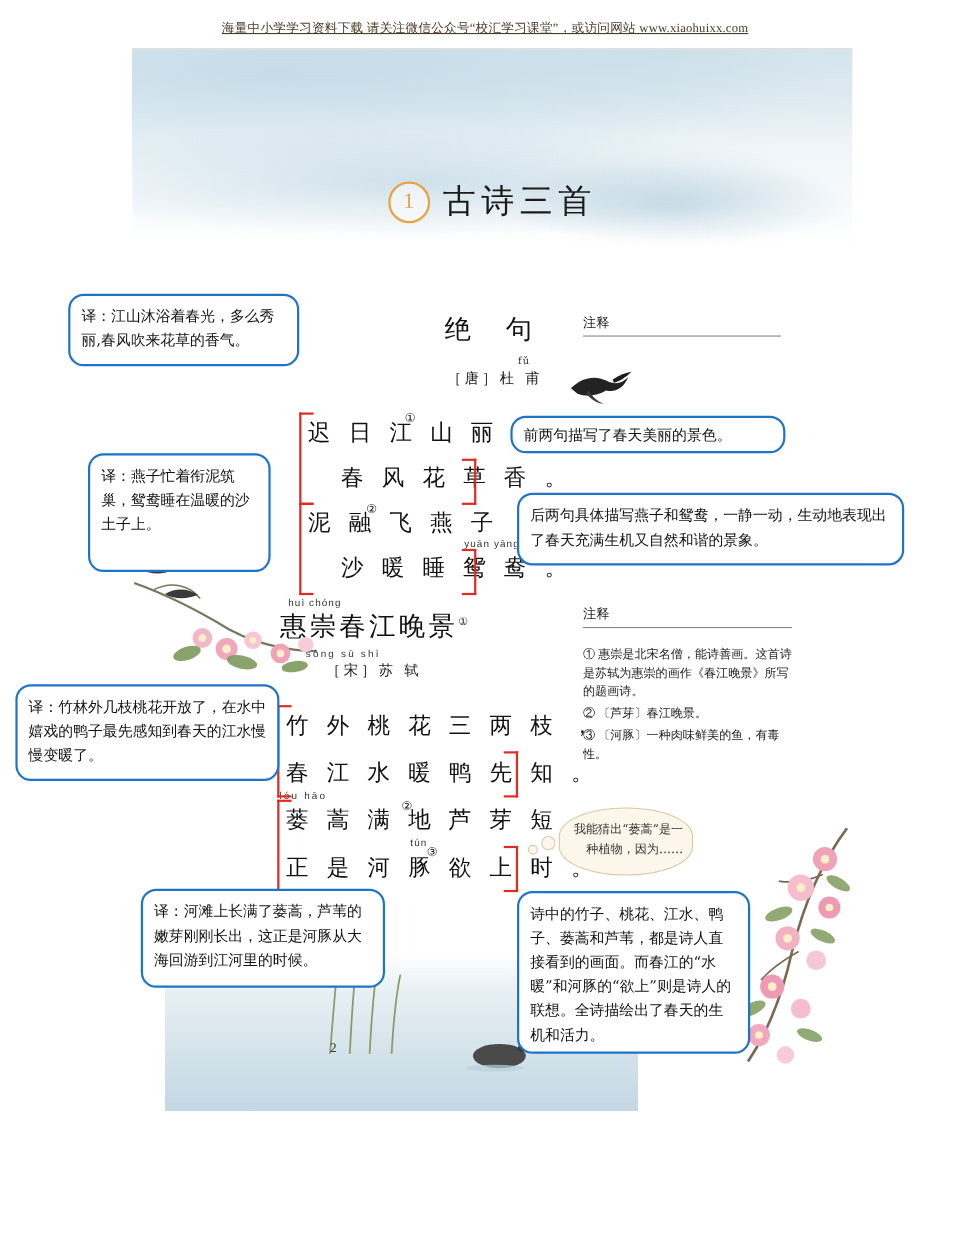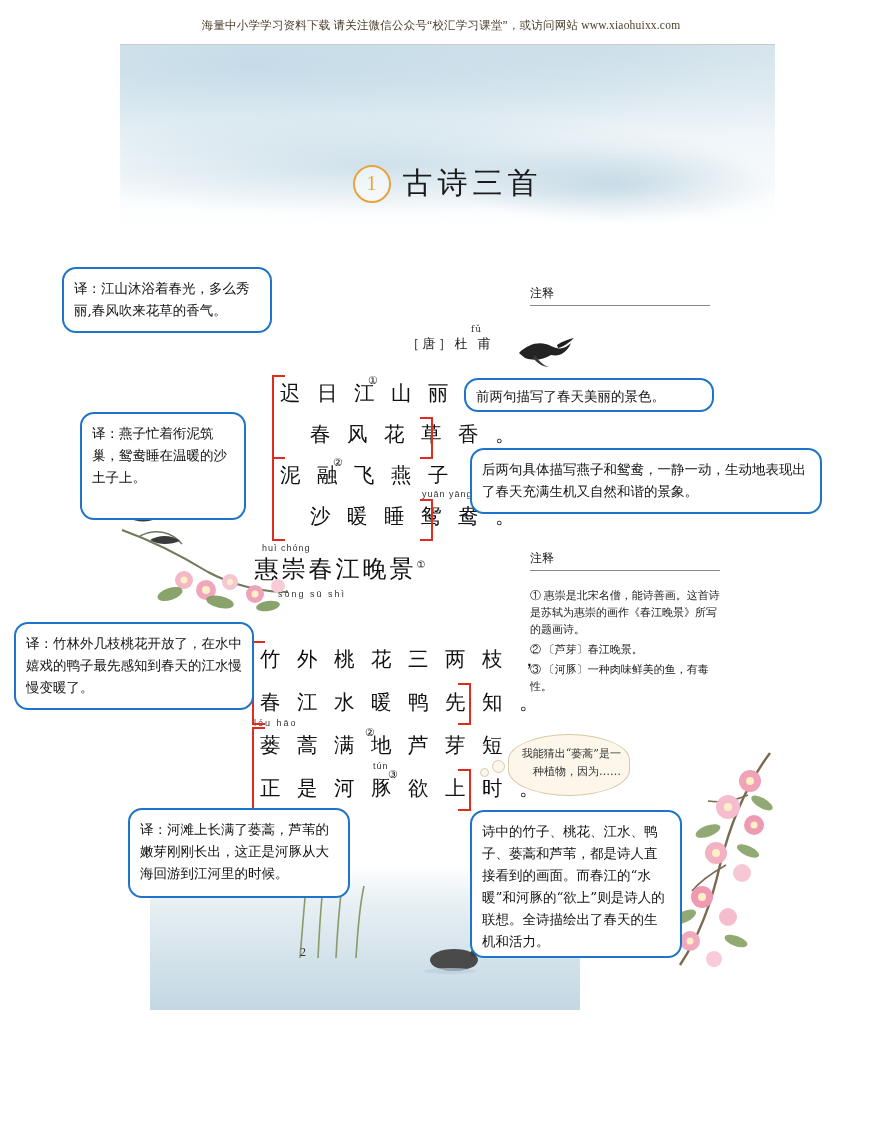--- a/index.html
+++ b/index.html
@@ -8,20 +8,21 @@
     font-family:"Liberation Sans","DejaVu Sans",sans-serif;
     position:relative;overflow:hidden;
   }
   .page{position:absolute;left:0;top:0;width:882px;height:1122px;}
 
   
   .watermark{
     position:absolute;left:0;top:18px;width:882px;text-align:center;
     font-size:11.5px;color:#4a3c2a;letter-spacing:0.2px;
     font-family:"Liberation Serif","DejaVu Serif",serif;
+    text-decoration:underline;
   }
 
   
   .sheet{
     position:absolute;left:120px;top:44px;width:655px;height:966px;
     background:#fff;border-top:1px solid #c9c9c9;
     overflow:hidden;
   }
   
   .wash{
@@ -128,20 +129,21 @@
   <div class="sheet">
 
     <div class="wash"></div>
     <div class="wash2"></div>
     <div class="wash3"></div>
 
     <div class="title-row">
       <span class="circle-num">1</span><span class="title-text">古诗三首</span>
     </div>
 
+    <div class="poem-title" id="p1-title">绝 句</div>
     <div class="poem-title" id="p1-author">
       <span class="pinyin" style="position:absolute;left:96px;top:-11px;">fǔ</span>
       <span>［唐］杜 甫</span>
     </div>
 
     <svg class="swallow" style="left:395px;top:292px;" width="60" height="34" viewBox="0 0 60 34">
       <path d="M4 16 C14 6 26 4 36 9 C44 13 50 12 56 6 C52 16 44 20 36 18 C28 23 18 24 10 21 Z" fill="#232323"></path>
       <path d="M20 18 C24 24 28 28 34 30 C28 30 22 26 18 21 Z" fill="#3a3a3a"></path>
       <path d="M42 8 C48 4 54 2 59 1 C54 6 48 10 43 11 Z" fill="#1d1d1d"></path>
     </svg>
@@ -198,20 +200,21 @@
         <ellipse cx="100" cy="92" rx="14" ry="6" transform="rotate(12 100 92)"></ellipse>
         <ellipse cx="148" cy="96" rx="12" ry="5" transform="rotate(-8 148 96)"></ellipse>
       </g>
     </svg>
 
     <div class="pinyin" style="position:absolute;left:142px;top:498px;">huì chóng</div>
     <div class="poem-title" style="left:100px;top:508px;width:240px;font-size:24px;letter-spacing:3px;color:#111;">
       <span>惠崇春江晚景</span><span class="sup">①</span>
     </div>
     <div class="pinyin" style="position:absolute;left:158px;top:544px;letter-spacing:2px;">sòng    sū   shì</div>
+    <div class="poem-title" style="left:100px;top:556px;width:240px;font-size:13px;letter-spacing:3px;color:#222;">［宋］苏 轼</div>
 
     <div class="note-box" style="left:410px;top:505px;width:190px;">
       <div class="note-head">注释</div>
       <div class="note-rule"></div>
     </div>
     <div class="note-box" style="left:410px;top:542px;width:190px;">
       <div class="note-item">① 惠崇是北宋名僧，能诗善画。这首诗是苏轼为惠崇的画作《春江晚景》所写的题画诗。</div>
       <div class="note-item">② 〔芦芽〕春江晚景。</div>
       <div class="note-item">③ 〔河豚〕一种肉味鲜美的鱼，有毒性。</div>
     </div>

